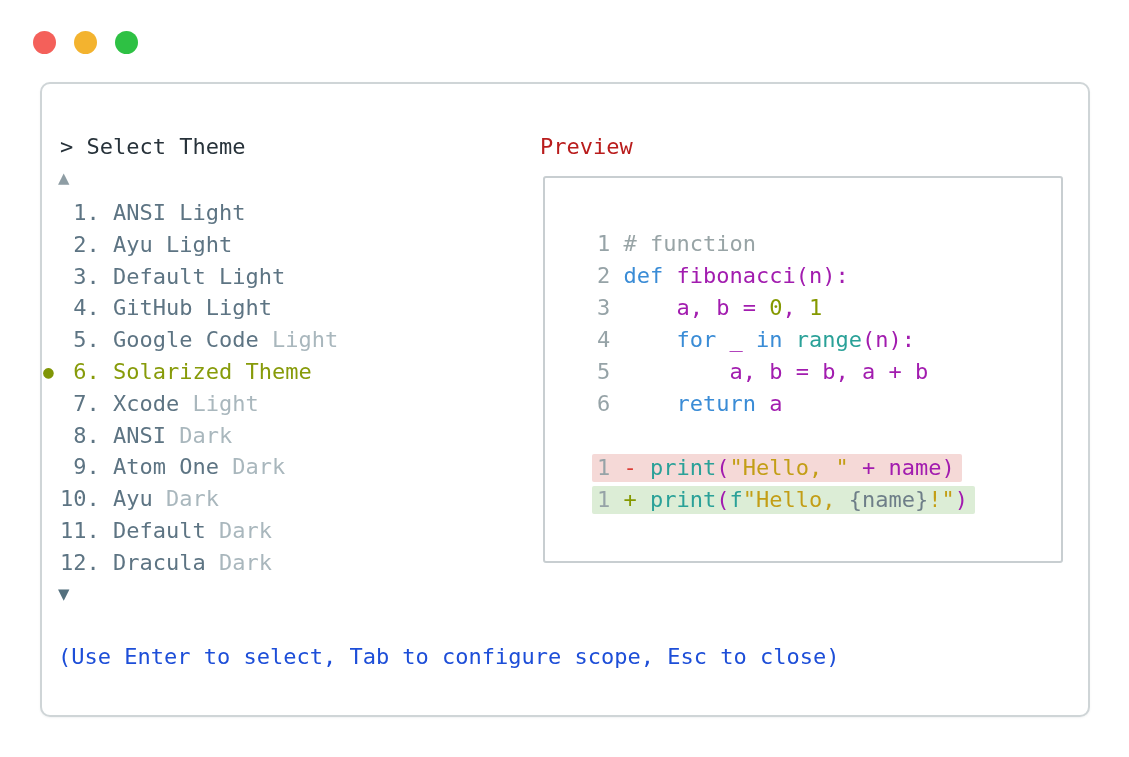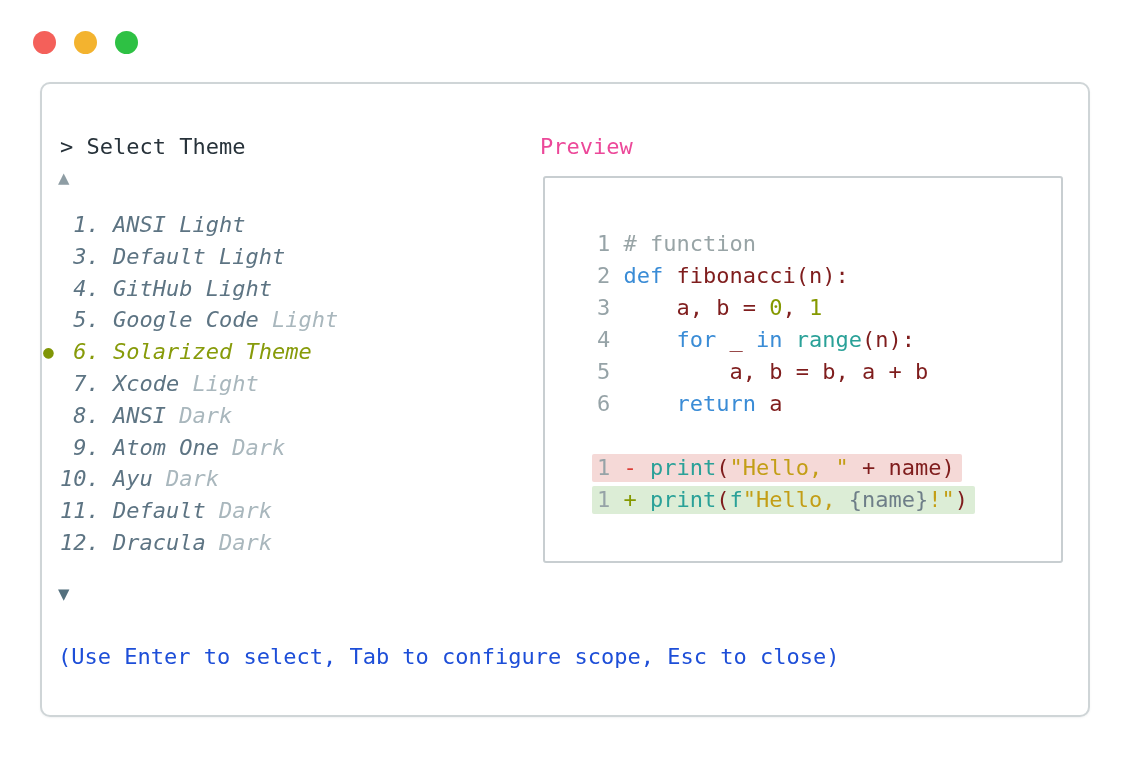--- a/index.html
+++ b/index.html
@@ -14,43 +14,43 @@
   
   .panel{
     position:absolute;left:40px;top:82px;width:1046px;height:631px;
     background:#ffffff;border:2px solid #cfd5d7;border-radius:10px;
     box-shadow:0 1px 2px rgba(120,130,140,0.10);
   }
   .prompt{
     position:absolute;left:60px;top:134px;font-size:22px;color:#27323a;
     letter-spacing:0;white-space:pre;text-align:right;
   }
-  .preview-label{position:absolute;left:540px;top:134px;font-size:22px;color:#ec4899;text-align:right;}
+  .preview-label{position:absolute;left:540px;top:134px;font-size:22px;color:#b91c1c;text-align:right;}
   .arrow{position:absolute;left:58px;font-size:19px;}
   .arrow.up{top:166px;color:#8e9da4;}
   .arrow.down{top:582px;color:#54707e;}
   
-  .theme-list{position:absolute;left:60px;top:209px;font-size:22px;font-style:italic;}
+  .theme-list{position:absolute;left:60px;top:197px;font-size:22px;}
   .trow{height:31.8px;line-height:31.8px;white-space:pre;position:relative;color:#5d7483;}
   .trow .tnum,.trow .tname{color:#5d7483;}
   .trow .tsuffix{color:#a9b7bd;}
   .trow.selected .tnum,.trow.selected .tname{color:#879b0a;}
   .bullet{position:absolute;left:-17px;top:0;color:#809606;font-size:18px;}
   
   .preview-box{
     position:absolute;left:543px;top:176px;width:516px;height:383px;
     border:2px solid #c8ced1;border-radius:3px;background:#ffffff;
   }
   .code{position:absolute;left:597px;top:228px;font-size:22px;}
   .cline{height:32px;line-height:32px;white-space:pre;}
   .chip{display:inline-block;line-height:28px;padding:0 7px 0 5px;margin-left:-5px;border-radius:2px;}
   .cline.removed .chip{background:#f5d9d7;}
   .cline.added .chip{background:#dcedd6;}
   .lnum{color:#96a3a7;}
-  .tk-plain{color:#7f1d1d;}
+  .tk-plain{color:#a21caf;}
   .tk-keyword{color:#3a8cd6;}
   .tk-builtin{color:#2aa198;}
   .tk-string{color:#c39e16;}
   .tk-number{color:#859900;}
   .tk-comment{color:#98a4a6;}
   .tk-variable{color:#6e7e88;}
   .tk-diff-minus{color:#dc3c35;}
   .tk-diff-plus{color:#859900;}
   
   .footer{position:absolute;left:58px;top:644px;font-size:22px;color:#1d4ed8;white-space:pre;}
@@ -65,20 +65,21 @@
 </div>
 
 <div class="panel"></div>
 
 <div class="prompt">&gt; Select Theme</div>
 <div class="preview-label">Preview</div>
 
 <div class="arrow up">▲</div>
 <div class="theme-list">
     <div class="trow"><span class="tnum"> 1. </span><span class="tname">ANSI Light</span></div>
+    <div class="trow"><span class="tnum"> 2. </span><span class="tname">Ayu Light</span></div>
     <div class="trow"><span class="tnum"> 3. </span><span class="tname">Default Light</span></div>
     <div class="trow"><span class="tnum"> 4. </span><span class="tname">GitHub Light</span></div>
     <div class="trow"><span class="tnum"> 5. </span><span class="tname">Google Code</span><span class="tsuffix"> Light</span></div>
     <div class="trow selected"><span class="bullet">●</span><span class="tnum"> 6. </span><span class="tname">Solarized Theme</span></div>
     <div class="trow"><span class="tnum"> 7. </span><span class="tname">Xcode</span><span class="tsuffix"> Light</span></div>
     <div class="trow"><span class="tnum"> 8. </span><span class="tname">ANSI</span><span class="tsuffix"> Dark</span></div>
     <div class="trow"><span class="tnum"> 9. </span><span class="tname">Atom One</span><span class="tsuffix"> Dark</span></div>
     <div class="trow"><span class="tnum">10. </span><span class="tname">Ayu</span><span class="tsuffix"> Dark</span></div>
     <div class="trow"><span class="tnum">11. </span><span class="tname">Default</span><span class="tsuffix"> Dark</span></div>
     <div class="trow"><span class="tnum">12. </span><span class="tname">Dracula</span><span class="tsuffix"> Dark</span></div>

